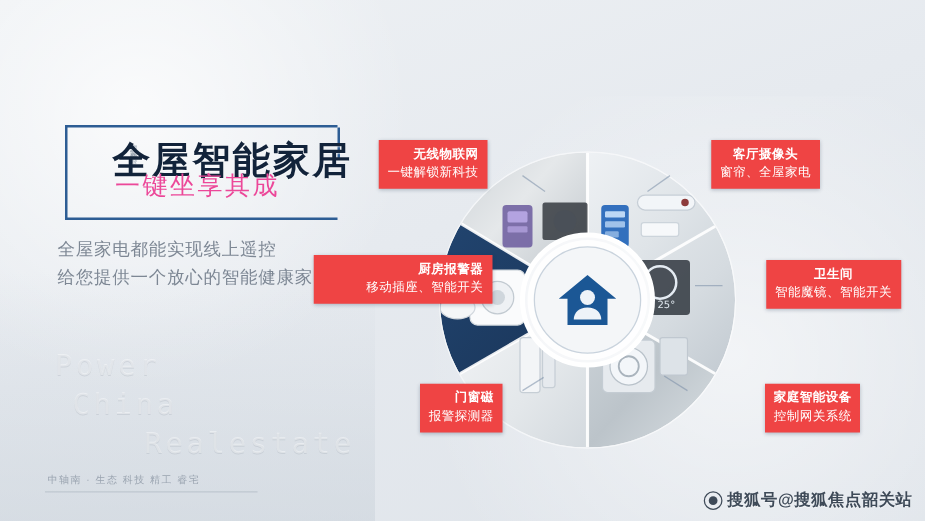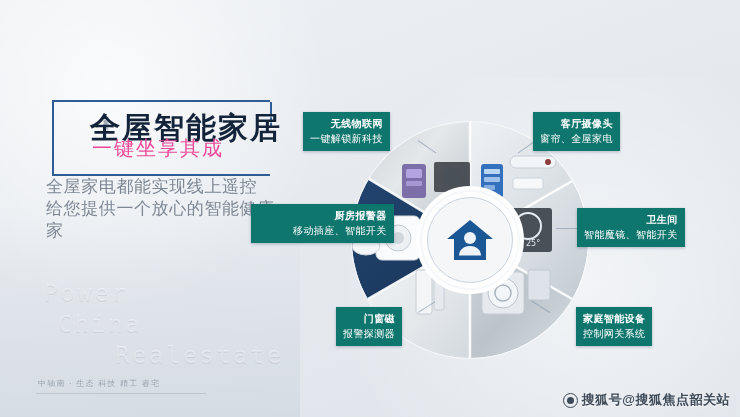--- a/index.html
+++ b/index.html
@@ -39,22 +39,22 @@
   .title-main{
     position:absolute;left:90px;top:108px;
     font-size:30px;font-weight:bold;letter-spacing:2px;color:#12233a;
     text-shadow:0 1px 1px rgba(255,255,255,.6);
   }
   .title-sub{
     position:absolute;left:92px;top:135px;
     font-size:20px;letter-spacing:2px;color:#ec4899;
   }
   .desc{
-    position:absolute;left:46px;top:176px;width:230px;
-    font-size:17px;line-height:22px;color:#7d8794;letter-spacing:.6px;
+    position:absolute;left:46px;top:188px;width:230px;
+    font-size:14px;line-height:22px;color:#7d8794;letter-spacing:.6px;
   }
 
   
   .wm{
     position:absolute;left:44px;top:278px;width:240px;
     font-family:"DejaVu Sans Mono", monospace;
     font-size:23px;font-weight:normal;line-height:31px;letter-spacing:3px;
     color:rgba(255,255,255,.40);
     text-shadow:0 1px 0 rgba(150,160,172,.25);
     pointer-events:none;
@@ -79,30 +79,30 @@
   .hub{
     position:absolute;left:50%;top:50%;width:86px;height:86px;margin:-43px 0 0 -43px;
     border-radius:50%;background:#f4f6f8;border:1.5px solid #c9d3dd;
     display:flex;align-items:center;justify-content:center;
     box-shadow:0 0 0 5px rgba(255,255,255,.85);
   }
   .hub svg{display:block;}
 
   
   .lbl{
-    position:absolute;background:#0f766e;color:#fff;
+    position:absolute;background:#ef4444;color:#fff;
     padding:4px 7px 5px 7px;
     font-size:10px;line-height:15px;letter-spacing:.4px;
     box-shadow:0 1px 3px rgba(20,45,80,.28);
     white-space:nowrap;
   }
   .lbl b{display:block;font-weight:bold;}
   .lbl i{display:block;font-style:normal;}
   .lbl.r{text-align:right;}
-  .lbl.l{text-align:right;}
+  .lbl.l{text-align:center;margin-left:36px;}
 
   .lbl-wireless   { left:303px; top:112px; }
   .lbl-livingroom { left:533px; top:112px; }
   .lbl-kitchen    { left:251px; top:204px;padding-left:42px; }
   .lbl-bathroom   { left:577px; top:208px; }
   .lbl-doorwindow { left:336px; top:307px; }
   .lbl-gateway    { left:576px; top:307px; }
 
   
   .leader{position:absolute;background:rgba(120,140,165,.55);}

